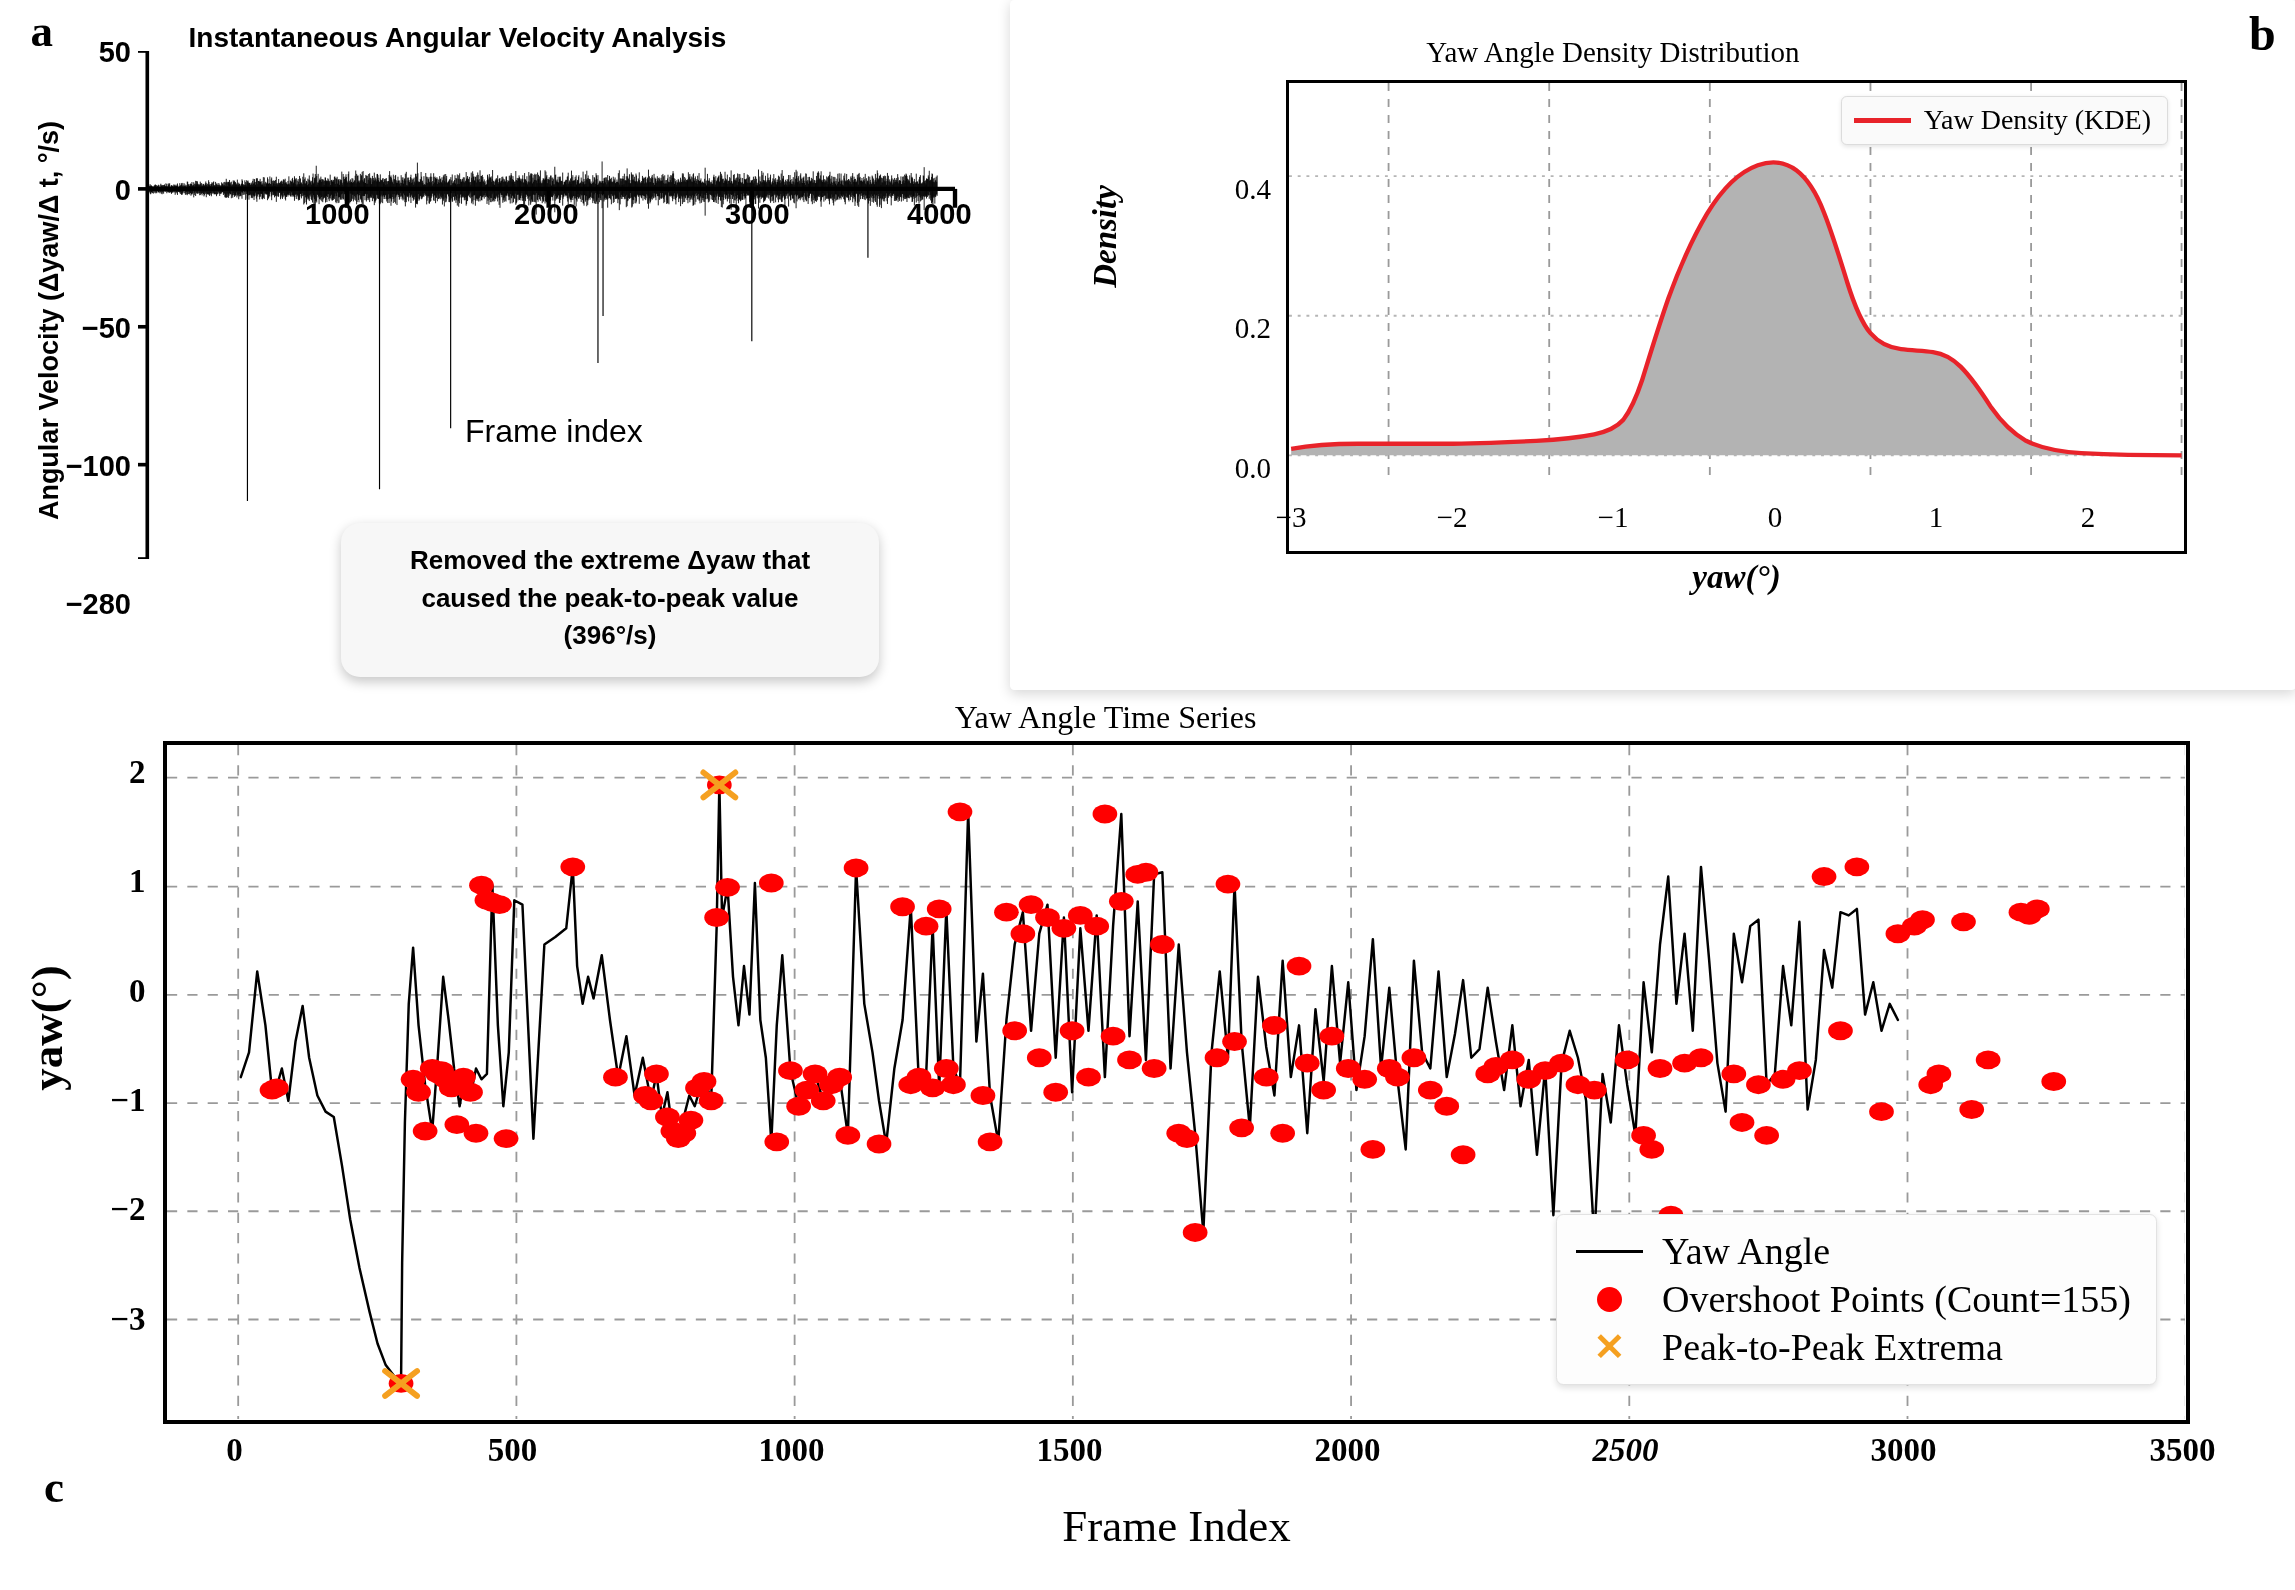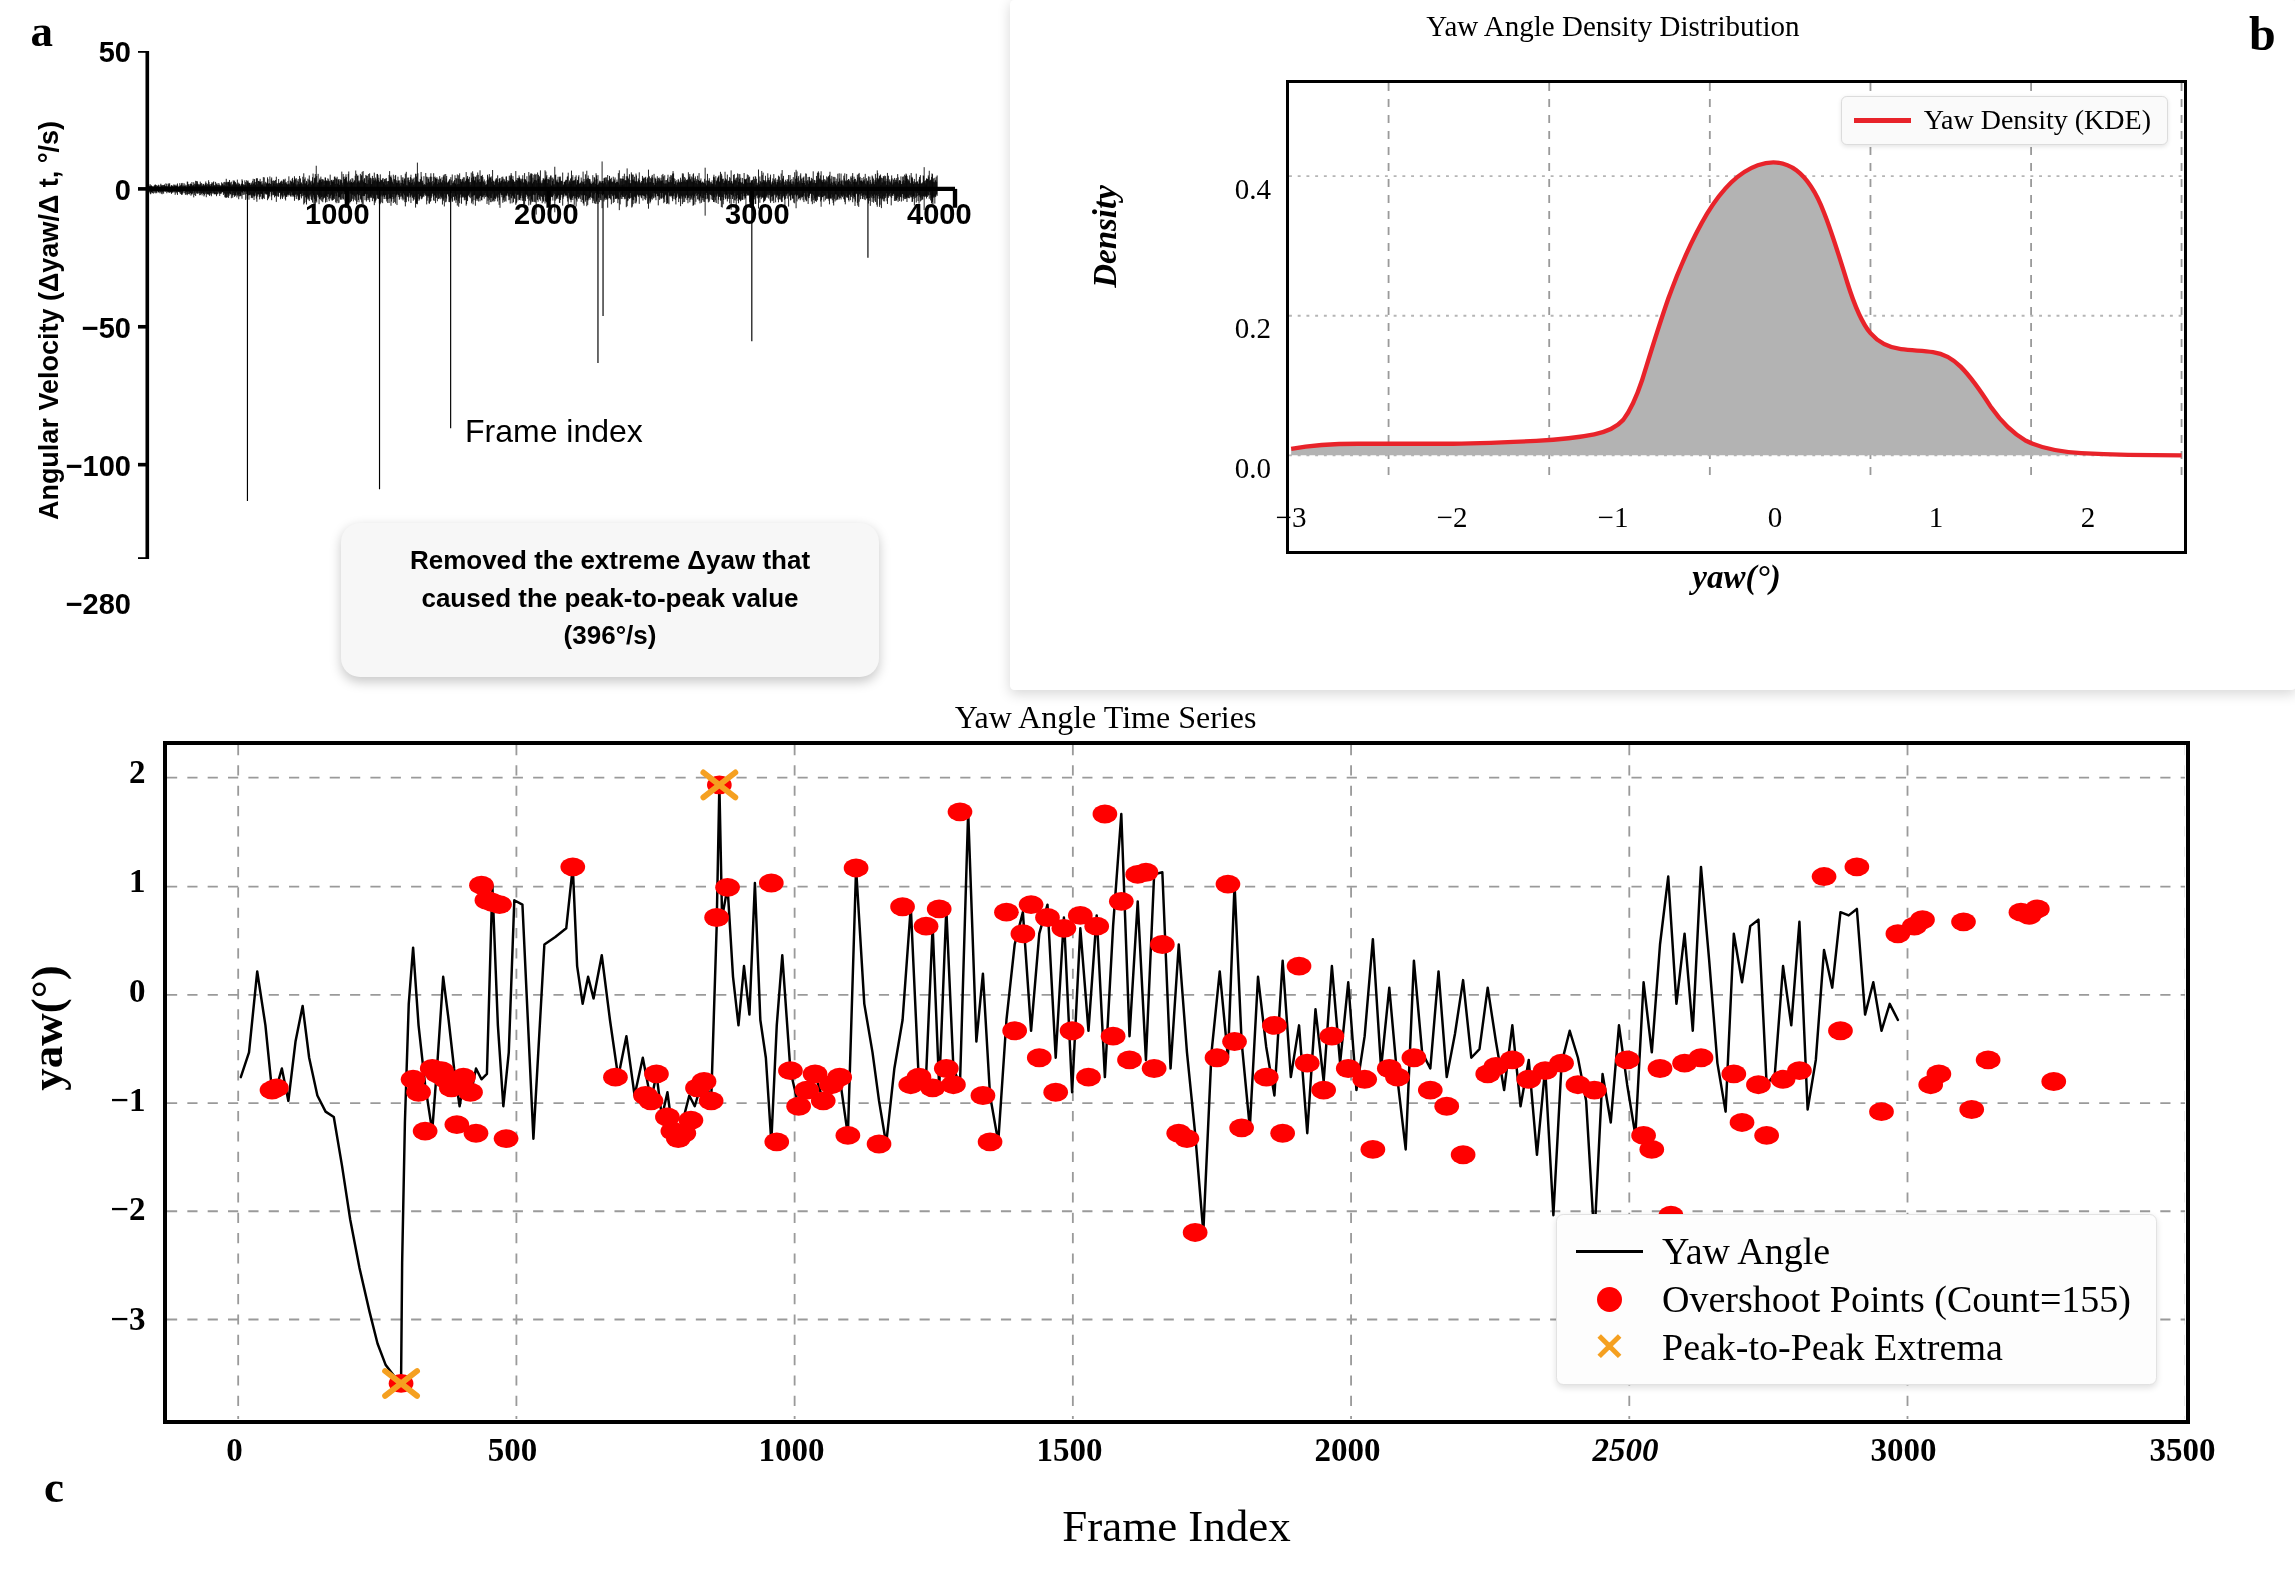--- a/index.html
+++ b/index.html
@@ -29,21 +29,21 @@
            font-weight:bold;font-size:26px;line-height:1.45;}
   #a-frameindex{position:absolute;left:465px;top:413px;
                 font-family:"Liberation Sans",sans-serif;font-weight:normal;font-size:32px;}
 
   
   #panel-b{position:absolute;left:1010px;top:0px;width:1286px;height:690px;
            background:#fff;border-radius:4.4px;
            box-shadow:0 3.6px 13px rgba(0,0,0,.16);}
   #panel-b-letter{position:absolute;right:20.3px;top:5.8px;
                   font-family:"Liberation Serif",serif;font-weight:bold;font-size:48px;}
-  #panel-b-title{position:absolute;left:0;top:10px;width:1206px;text-align:center;
+  #panel-b-title{position:absolute;left:0;top:36px;width:1206px;text-align:center;
                  font-family:"Liberation Serif",serif;font-size:29px;}
   #b-axes{position:absolute;left:276px;top:80px;width:901px;height:474px;
           border:3.6px solid #000;background:#fff;box-sizing:border-box;}
   #b-ylabel{position:absolute;left:-25.4px;top:218px;width:240px;text-align:center;
             transform:rotate(-90deg);font-family:"Liberation Serif",serif;
             font-style:italic;font-weight:bold;font-size:33px;}
   .b-ytick{position:absolute;right:0;font-family:"Liberation Serif",serif;
            font-size:29px;text-align:right;white-space:nowrap;}
   .b-xtick{position:absolute;font-family:"Liberation Serif",serif;font-size:29px;
            text-align:center;white-space:nowrap;}
@@ -83,20 +83,21 @@
   .lg-dot i{display:block;width:25px;height:25px;border-radius:50%;background:#ff0000;}
   .lg-x{width:67px;text-align:center;color:#f5a020;font-size:38px;line-height:29px;
         font-family:"Liberation Sans",sans-serif;font-weight:bold;}
   svg{display:block;}
 </style>
 </head>
 <body>
 
 <div id="panel-a">
   <div id="panel-a-letter">a</div>
+  <div id="panel-a-title">Instantaneous Angular Velocity Analysis</div>
   <div id="a-ylabel">Angular Velocity (Δyaw/Δ t, °/s)</div>
 
   <div id="a-yticks">
     <div class="a-ytick" style="top:36px;">50</div>
     <div class="a-ytick" style="top:174px;">0</div>
     <div class="a-ytick" style="top:312px;">−50</div>
     <div class="a-ytick" style="top:450px;">−100</div>
     <div class="a-ytick" style="top:588px;">−280</div>
   </div>
 

